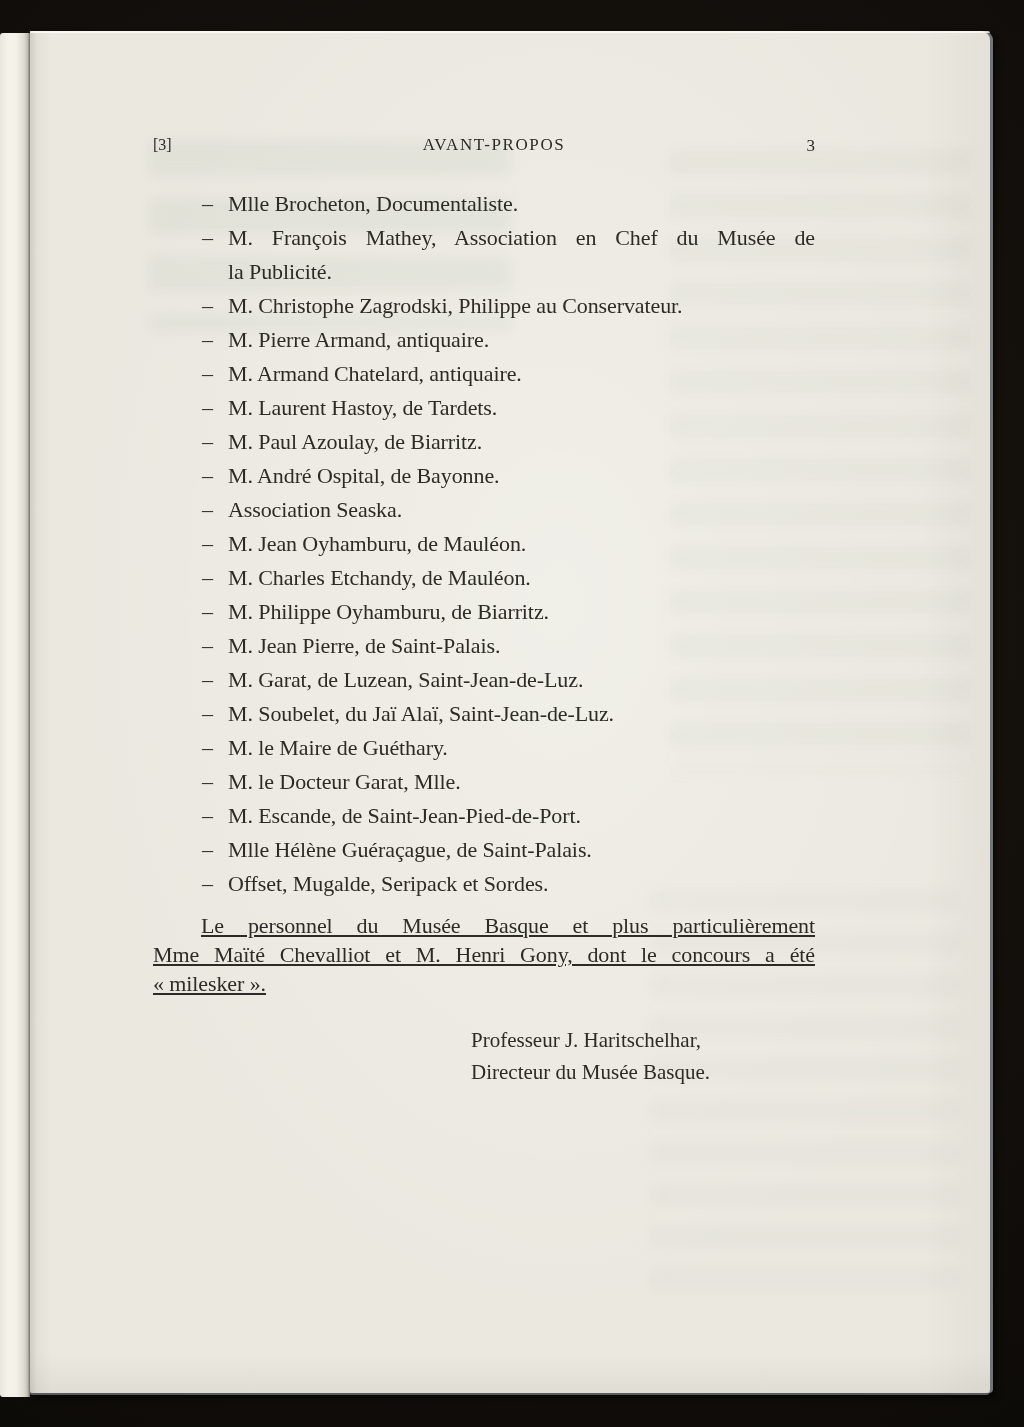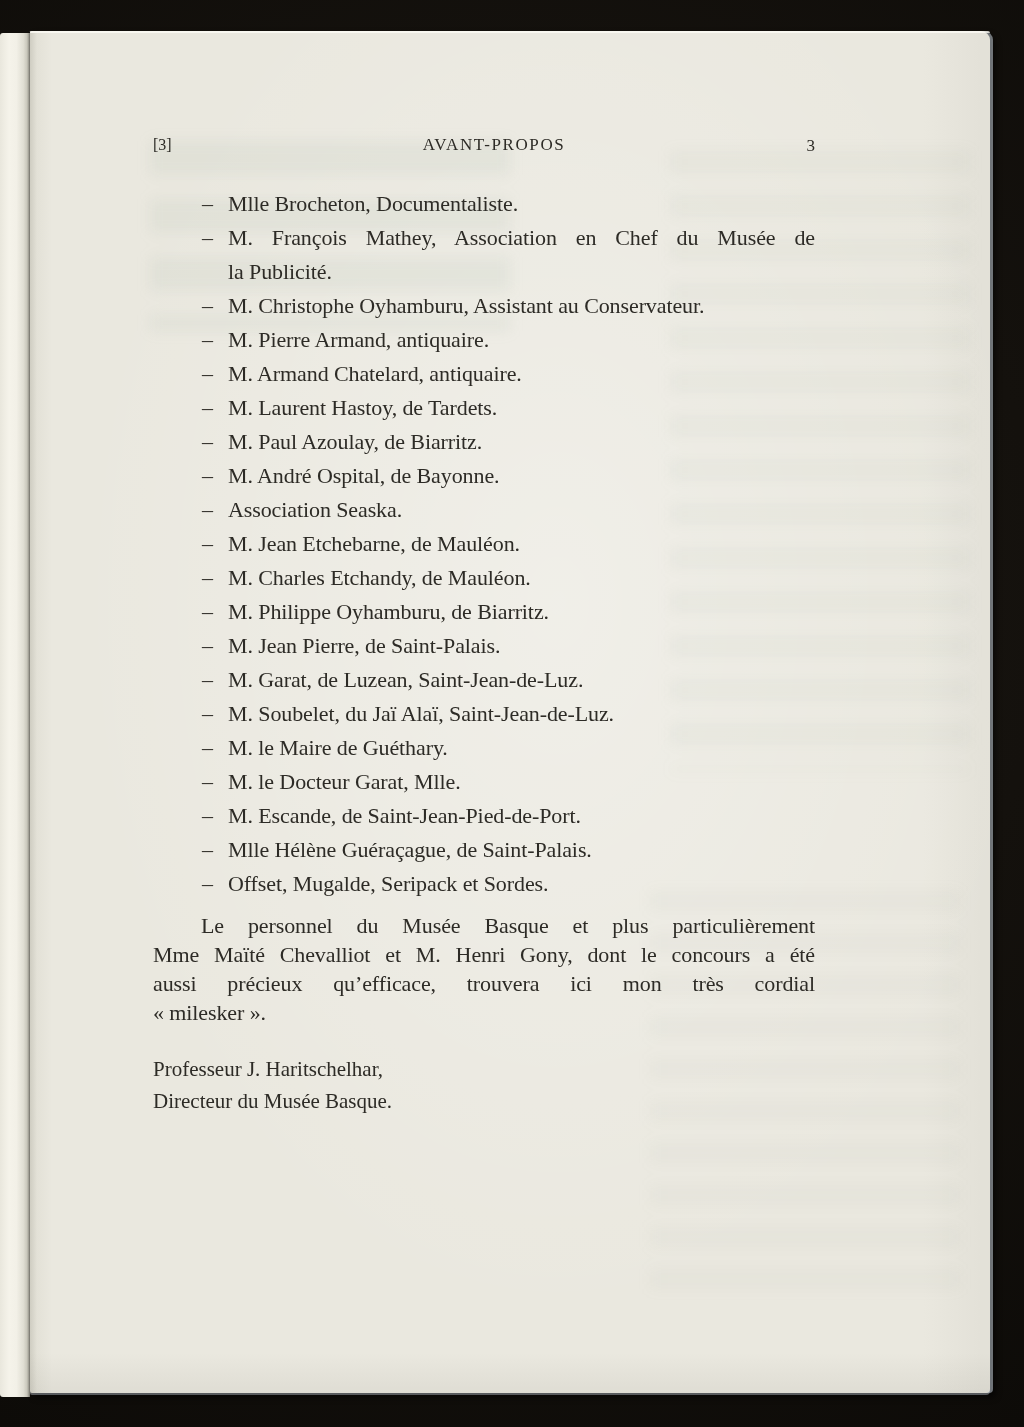--- a/index.html
+++ b/index.html
@@ -62,24 +62,24 @@
   .content { position: absolute; left: 123px; top: 156px; width: 662px; font-size: 22px; }
 
   .list { margin-left: 49px; }
   .li { display: flex; }
   .dash { width: 26px; flex: none; line-height: 34px; }
   .lt { flex: 1; min-width: 0; }
   .l { line-height: 34px; letter-spacing: -0.1px; }
   .just { text-align: justify; text-align-last: justify; }
 
   .para { margin-top: 10px; }
-  .pline { line-height: 29px; letter-spacing: -0.1px; }
+  .pline { line-height: 29px; letter-spacing: -0.1px; text-decoration: underline; }
   .p-first { text-indent: 48px; }
 
-  .sig { margin-top: 26px; font-size: 21px; }
+  .sig { margin-top: 26px; margin-left: 318px; font-size: 21px; }
   .sig-line { line-height: 32px; }
 </style>
 </head>
 <body>
 
 <div class="scan">
   <div class="prev-edge"></div>
 
   <div class="page ink">
     <div class="ghost ghost-a"></div>
@@ -106,21 +106,21 @@
           <span class="dash l">–</span>
           <div class="lt">
             <div class="l just">M. François Mathey, Association en Chef du Musée de</div>
             <div class="l">la Publicité.</div>
           </div>
         </div>
 
         <div class="li">
           <span class="dash l">–</span>
           <div class="lt">
-              <div class="l">M. Christophe Oyhamburu, Assistant au Conservateur.</div>
+              <div class="l">M. Christophe Zagrodski, Philippe au Conservateur.</div>
             </div>
         </div>
 
         <div class="li">
           <span class="dash l">–</span>
           <div class="lt">
               <div class="l">M. Pierre Armand, antiquaire.</div>
             </div>
         </div>
 
@@ -155,21 +155,21 @@
         <div class="li">
           <span class="dash l">–</span>
           <div class="lt">
               <div class="l">Association Seaska.</div>
             </div>
         </div>
 
         <div class="li">
           <span class="dash l">–</span>
           <div class="lt">
-              <div class="l">M. Jean Etchebarne, de Mauléon.</div>
+              <div class="l">M. Jean Oyhamburu, de Mauléon.</div>
             </div>
         </div>
 
         <div class="li">
           <span class="dash l">–</span>
           <div class="lt">
               <div class="l">M. Charles Etchandy, de Mauléon.</div>
             </div>
         </div>
 
@@ -234,21 +234,20 @@
           <div class="lt">
             <div class="l">Offset, Mugalde, Seripack et Sordes.</div>
           </div>
         </div>
 
       </div>
 
       <div class="para">
         <div class="pline p-first just">Le personnel du Musée Basque et plus particulièrement</div>
         <div class="pline just">Mme Maïté Chevalliot et M. Henri Gony, dont le concours a été</div>
-        <div class="pline just">aussi précieux qu’efficace, trouvera ici mon très cordial</div>
         <div class="pline">« milesker ».</div>
       </div>
 
       <div class="sig">
         <div class="sig-line">Professeur J. Haritschelhar,</div>
         <div class="sig-line">Directeur du Musée Basque.</div>
       </div>
     </div>
   </div>
 </div>

